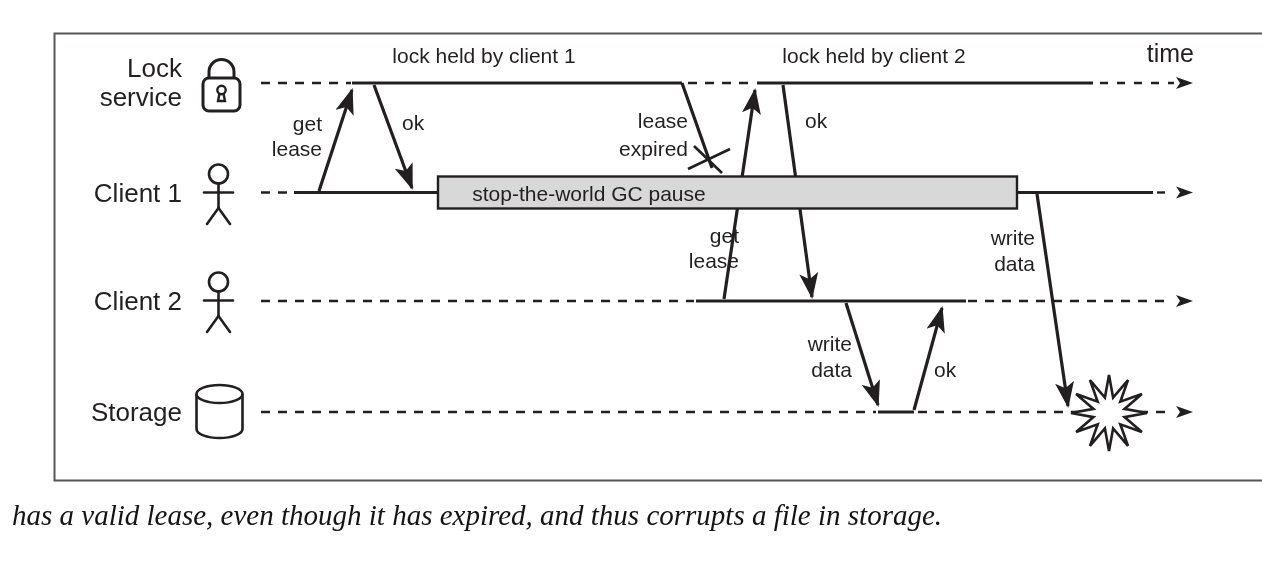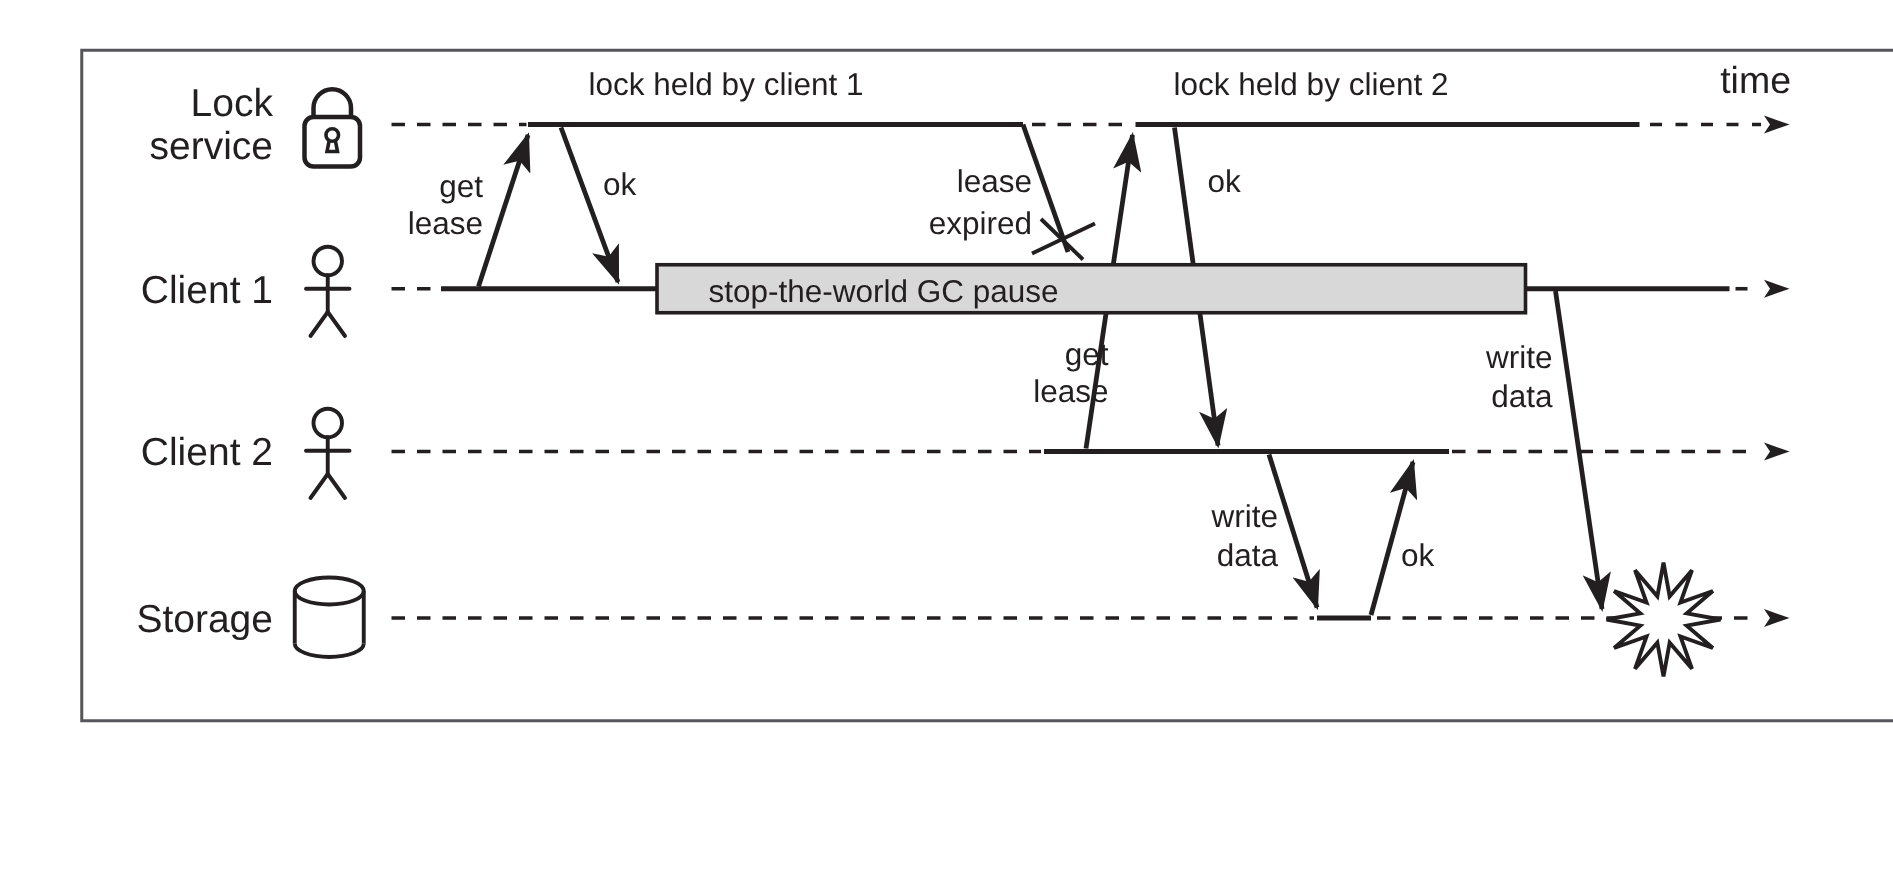--- a/index.html
+++ b/index.html
@@ -141,13 +141,14 @@
   <text class="dtext" x="836" y="351" text-anchor="end">write</text>
   <text class="dtext" x="836" y="377" text-anchor="end">data</text>
   <text class="dtext" x="918" y="377">ok</text>
 
   <text class="dtext" x="1019" y="245" text-anchor="end">write</text>
   <text class="dtext" x="1019" y="271" text-anchor="end">data</text>
 </svg>
 </div>
 
 <div class="caption">
+  <div>has a valid lease, even though it has expired, and thus corrupts a file in storage.</div>
 </div>
 
 </body></html>

